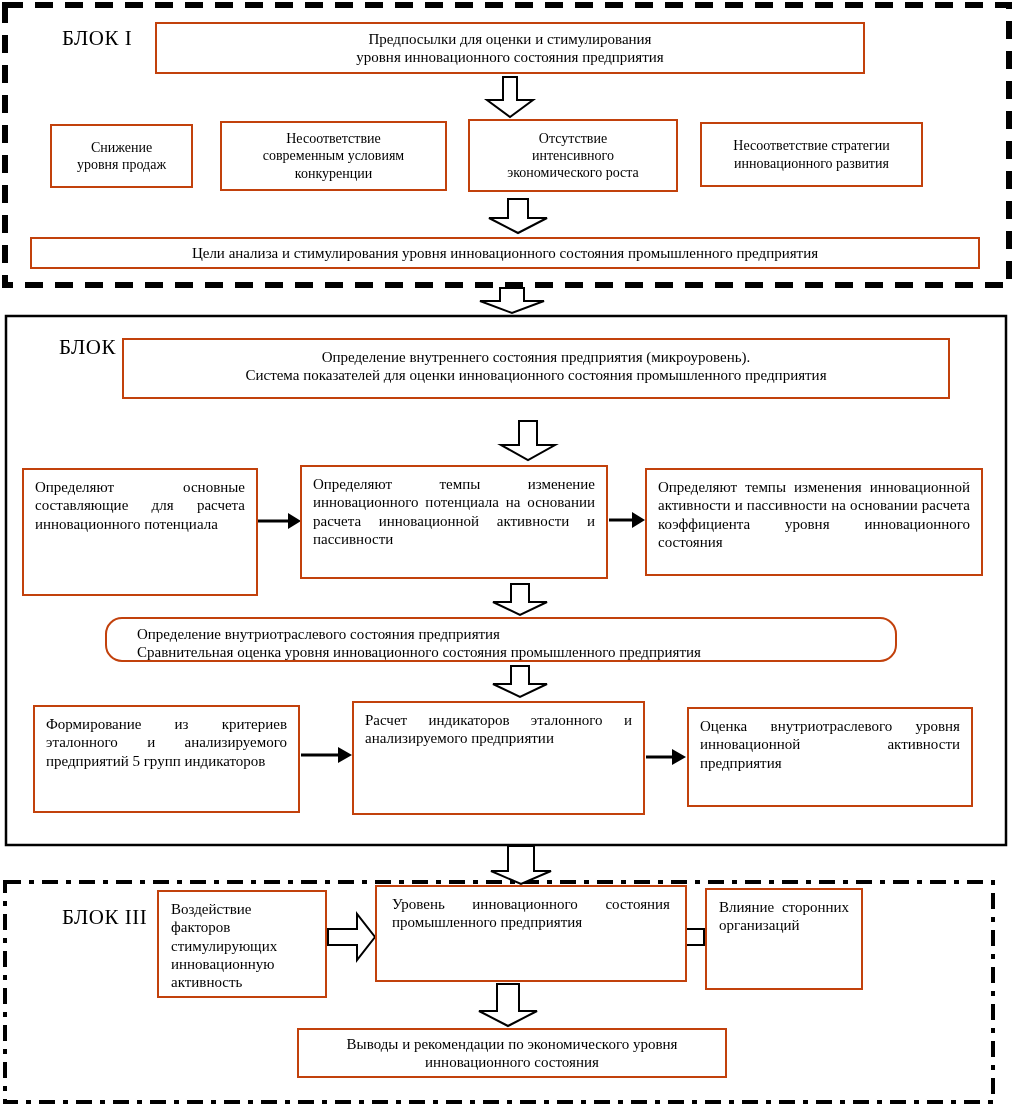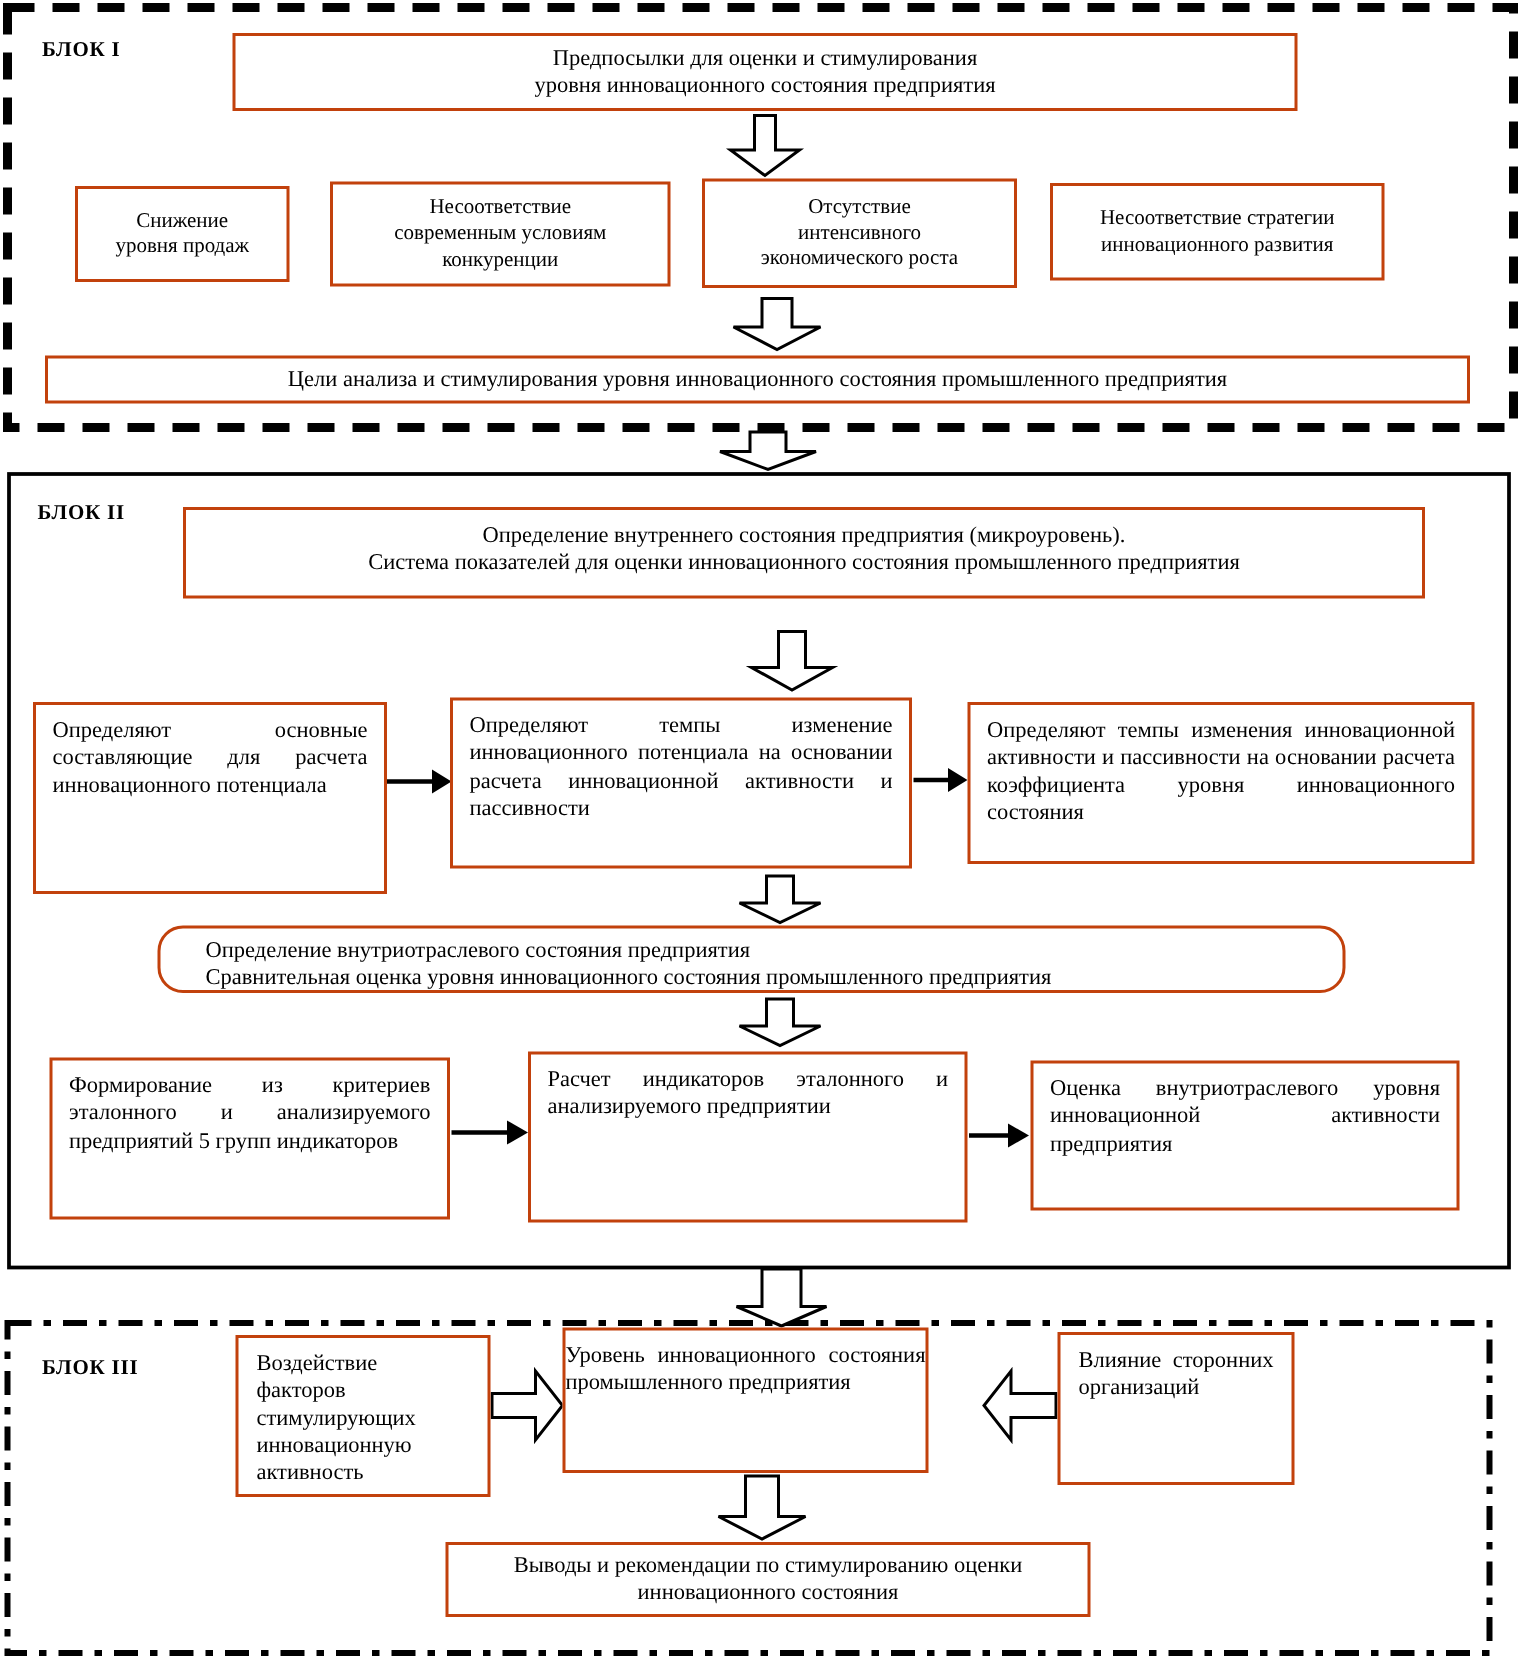--- a/index.html
+++ b/index.html
@@ -19,23 +19,24 @@
     box-sizing:border-box;
     font-size:15px;
     line-height:1.22;
   }
   .center{display:flex;align-items:center;justify-content:center;text-align:center;}
   .topcenter{text-align:center;padding-top:8px;}
   .just{text-align:justify;padding:8px 11px;}
   .prelines{white-space:pre-line;}
   .blklabel{
     position:absolute;
-    font-weight:bold;
-    font-size:14px;
+    font-weight:normal;
+    font-size:21px;
     letter-spacing:.5px;
+    margin-left:34px;
   }
   .reason{font-size:14px;}
   .leftlines{padding:6px 8px 6px 30px;white-space:pre-line;font-size:15px;border-radius:17px;}
 </style>
 </head>
 <body>
 
 <div class="canvas">
 
   <svg class="underlay" viewBox="0 0 1014 1111" xmlns="http://www.w3.org/2000/svg">
@@ -104,19 +105,19 @@
   <div class="box leftlines" style="left:105px;top:617px;width:792px;height:45px;">Определение внутриотраслевого состояния предприятия
 Сравнительная оценка уровня  инновационного состояния промышленного предприятия</div>
 
   <div class="box just" style="left:33px;top:705px;width:267px;height:108px;">Формирование из критериев эталонного и анализируемого предприятий 5 групп индикаторов</div>
   <div class="box just" style="left:352px;top:701px;width:293px;height:114px;">Расчет индикаторов эталонного и анализируемого предприятии</div>
   <div class="box just" style="left:687px;top:707px;width:286px;height:100px;">Оценка внутриотраслевого уровня инновационной активности предприятия</div>
 
   <div class="blklabel" style="left:28px;top:905px;">БЛОК III</div>
 
   <div class="box just" style="left:157px;top:890px;width:170px;height:108px;padding:8px 12px;">Воздействие факторов стимулирующих инновационную активность</div>
-  <div class="box just" style="left:375px;top:885px;width:244px;height:97px;padding:8px 0;">Уровень инновационного состояния промышленного предприятия</div>
+  <div class="box just" style="left:375px;top:885px;width:312px;height:97px;padding:8px 15px;">Уровень инновационного состояния промышленного предприятия</div>
   <div class="box just" style="left:705px;top:888px;width:158px;height:102px;padding:8px 12px;">Влияние сторонних организаций</div>
 
-  <div class="box center prelines" style="left:297px;top:1028px;width:430px;height:50px;">Выводы и рекомендации по стимулированию оценки
+  <div class="box center prelines" style="left:297px;top:1028px;width:430px;height:50px;">Выводы и рекомендации по экономического уровня
 инновационного состояния</div>
 
 </div>
 
 </body></html>

